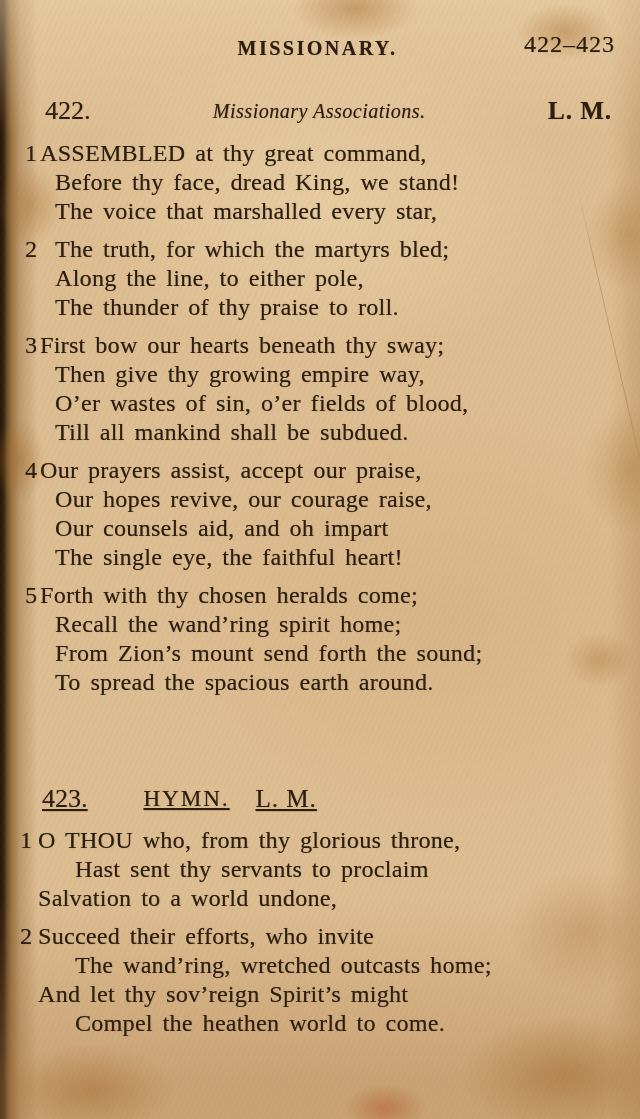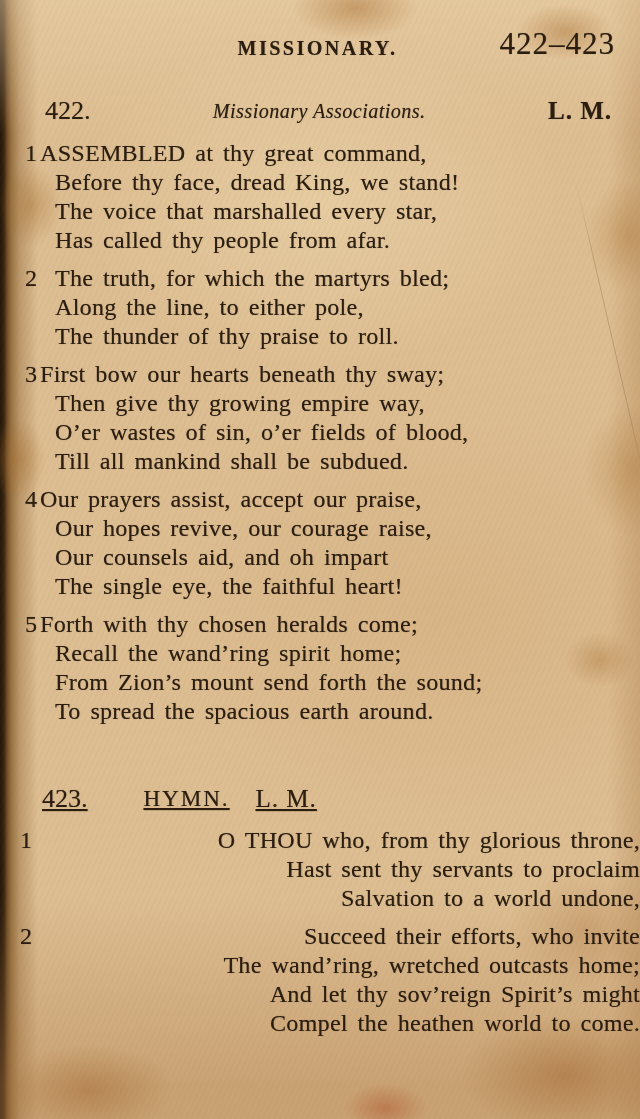--- a/index.html
+++ b/index.html
@@ -39,21 +39,21 @@
   .content{position:absolute;top:0;left:25px;width:615px;height:100%;}
   .ink{color:#2b1e10;text-shadow:0.3px 0.3px 0.7px rgba(43,30,16,0.55);}
 
   
   .section-title{
     position:absolute;top:37px;left:0;right:30px;text-align:center;
     font-size:20px;line-height:22px;font-weight:bold;letter-spacing:2.5px;
   }
   .page-numbers{
     position:absolute;top:28px;right:25px;
-    font-size:31px;line-height:32px;letter-spacing:1px;
+    font-size:24px;line-height:32px;letter-spacing:1px;
   }
 
   
   .hymn-head{position:absolute;left:0;right:0;display:flex;align-items:flex-end;}
   .head-422{top:96px;}
   .head-423{top:784px;text-decoration:underline;}
   .hnum{font-size:26px;line-height:30px;}
   .head-422 .hnum{margin-left:20px;}
   .head-422 .htitle{flex:1;text-align:center;font-style:italic;font-size:20px;line-height:30px;letter-spacing:0.5px;}
   .head-422 .hmeter{margin-right:28px;font-weight:bold;font-size:25px;line-height:30px;letter-spacing:1px;}
@@ -63,21 +63,21 @@
 
   
   .verses{position:absolute;left:0;right:0;}
   .verses-422{top:139px;}
   .verses-423{top:826px;}
   .verse{position:relative;margin-bottom:9px;font-size:24px;line-height:29px;letter-spacing:0.3px;word-spacing:3.5px;}
   .vnum{position:absolute;left:0;top:0;}
   .v422 .line{padding-left:30px;}
   .v422 .line.first{text-indent:-15px;}
   .v423{margin-left:-5px;}
-  .v423 .line{padding-left:18px;text-align:right;}
+  .v423 .line{padding-left:18px;}
   .v423 .line.ind{padding-left:55px;}
 </style>
 </head>
 <body>
 
 <div class="page">
   <div class="crease"></div>
 
   <div class="content">
 
@@ -91,21 +91,20 @@
       <span class="htitle ink">Missionary Associations.</span>
       <span class="hmeter ink">L. M.</span>
     </div>
 
     <div class="verses verses-422">
       <div class="verse v422">
         <span class="vnum ink">1</span>
         <div class="line first ink">ASSEMBLED at thy great command,</div>
         <div class="line ink">Before thy face, dread King, we stand!</div>
         <div class="line ink">The voice that marshalled every star,</div>
-        <div class="line ink">Has called thy people from afar.</div>
       </div>
       <div class="verse v422">
         <span class="vnum ink">2</span>
         <div class="line ink">The truth, for which the martyrs bled;</div>
         <div class="line ink">Along the line, to either pole,</div>
         <div class="line ink">The thunder of thy praise to roll.</div>
       </div>
       <div class="verse v422">
         <span class="vnum ink">3</span>
         <div class="line first ink">First bow our hearts beneath thy sway;</div>

